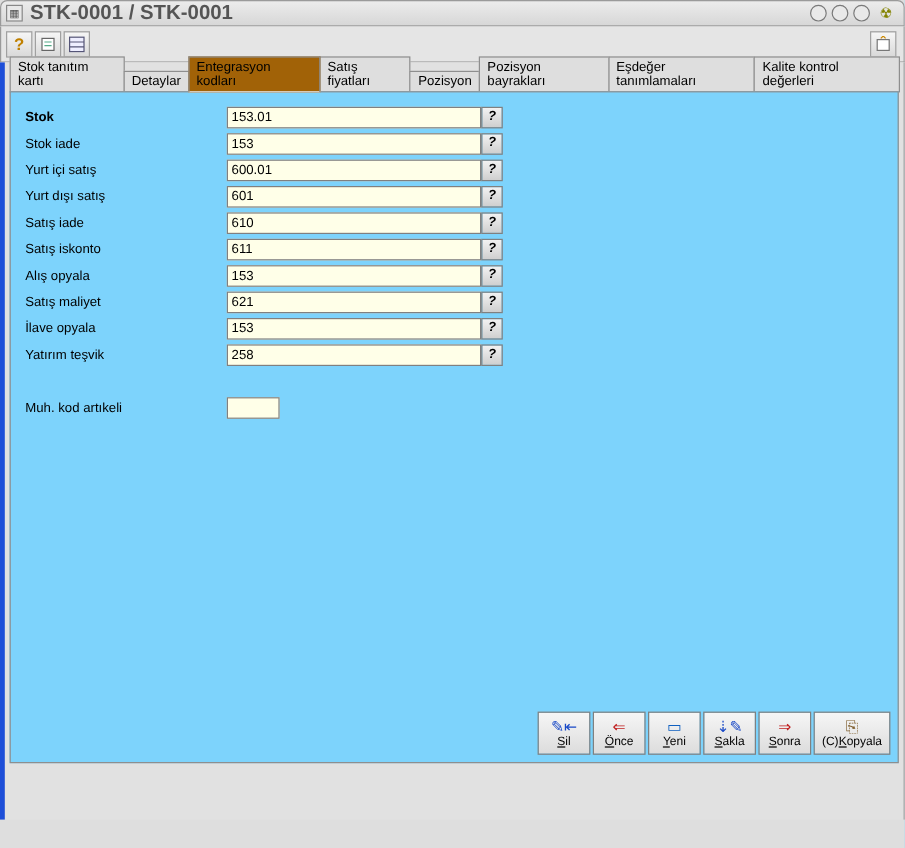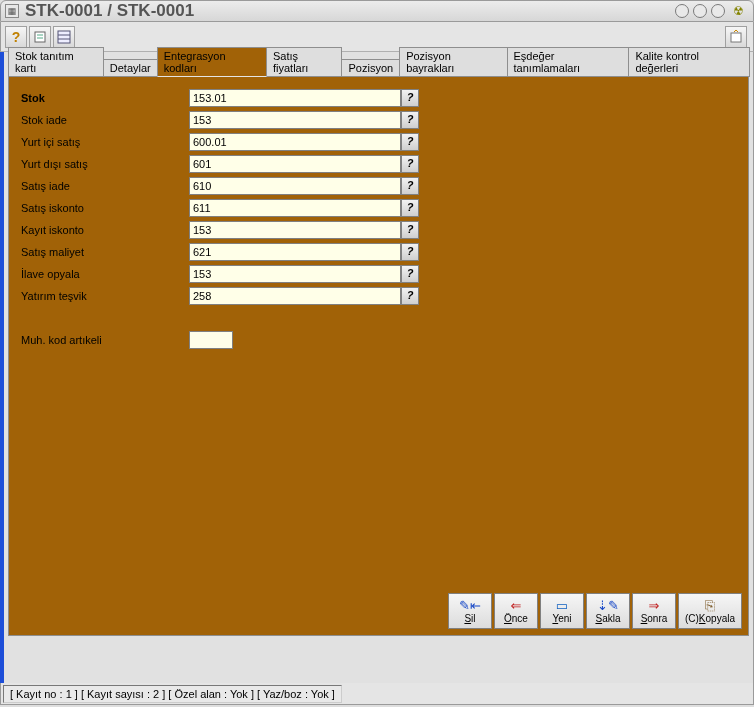--- a/index.html
+++ b/index.html
@@ -91,21 +91,21 @@
     top: 1px;
     cursor: pointer;
   }
   .tab.selected {
     background: #a16207;
     border-bottom: 1px solid #e4e4e4;
     z-index: 2;
   }
   .tab-body {
     border: 1px solid #8e8e8e;
-    background: #a16207;
+    background: #7dd3fc;
     height: 560px;
     padding: 10px;
     position: relative;
   }
   .row {
     display: flex;
     align-items: center;
     height: 22px;
     margin-bottom: 0px;
   }
@@ -271,21 +271,21 @@
         </div>
       </div>
       <div class="row">
         <div class="label">Satış iskonto</div>
         <div class="field-wrap">
           <input class="field" value="611" style="">
           <div class="help-btn">?</div>
         </div>
       </div>
       <div class="row">
-        <div class="label">Kayıt iskonto</div>
+        <div class="label">Alış opyala</div>
         <div class="field-wrap">
           <input class="field" value="153" style="">
           <div class="help-btn">?</div>
         </div>
       </div>
       <div class="row">
         <div class="label">Satış maliyet</div>
         <div class="field-wrap">
           <input class="field" value="621" style="">
           <div class="help-btn">?</div>
@@ -338,16 +338,13 @@
         </div>
         <div class="action-btn">
           <div class="ic" style="color:#806030;">⎘</div>
           <div class="lbl"><span>(C)</span><span class="ul">K</span><span>opyala</span></div>
         </div>
       </div>
 
     </div>
   </div>
 
-  <div class="statusbar">
-    <div class="status-cell">[ Kayıt no : 1 ] [ Kayıt sayısı : 2 ] [ Özel alan : Yok ] [ Yaz/boz : Yok ]</div>
-  </div>
 </div>
 
 </body></html>

